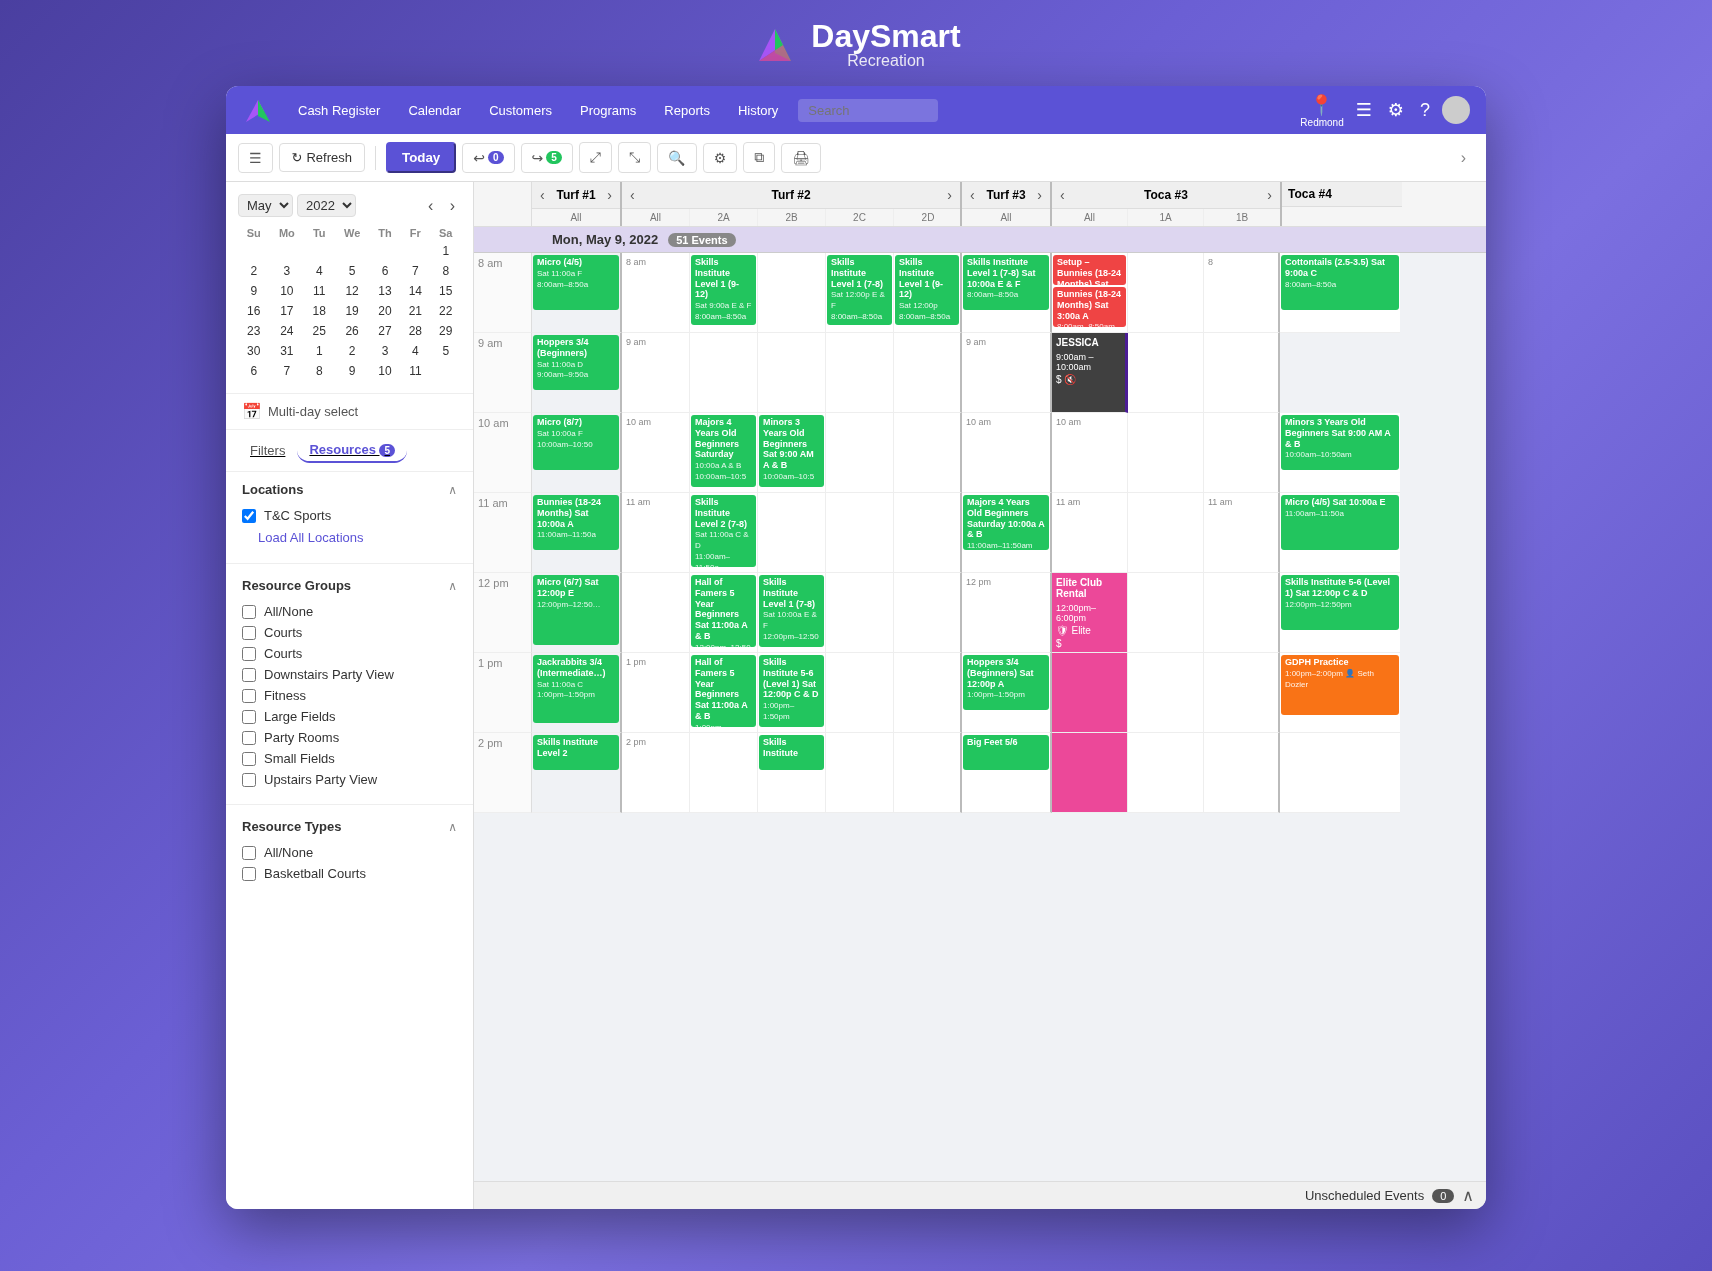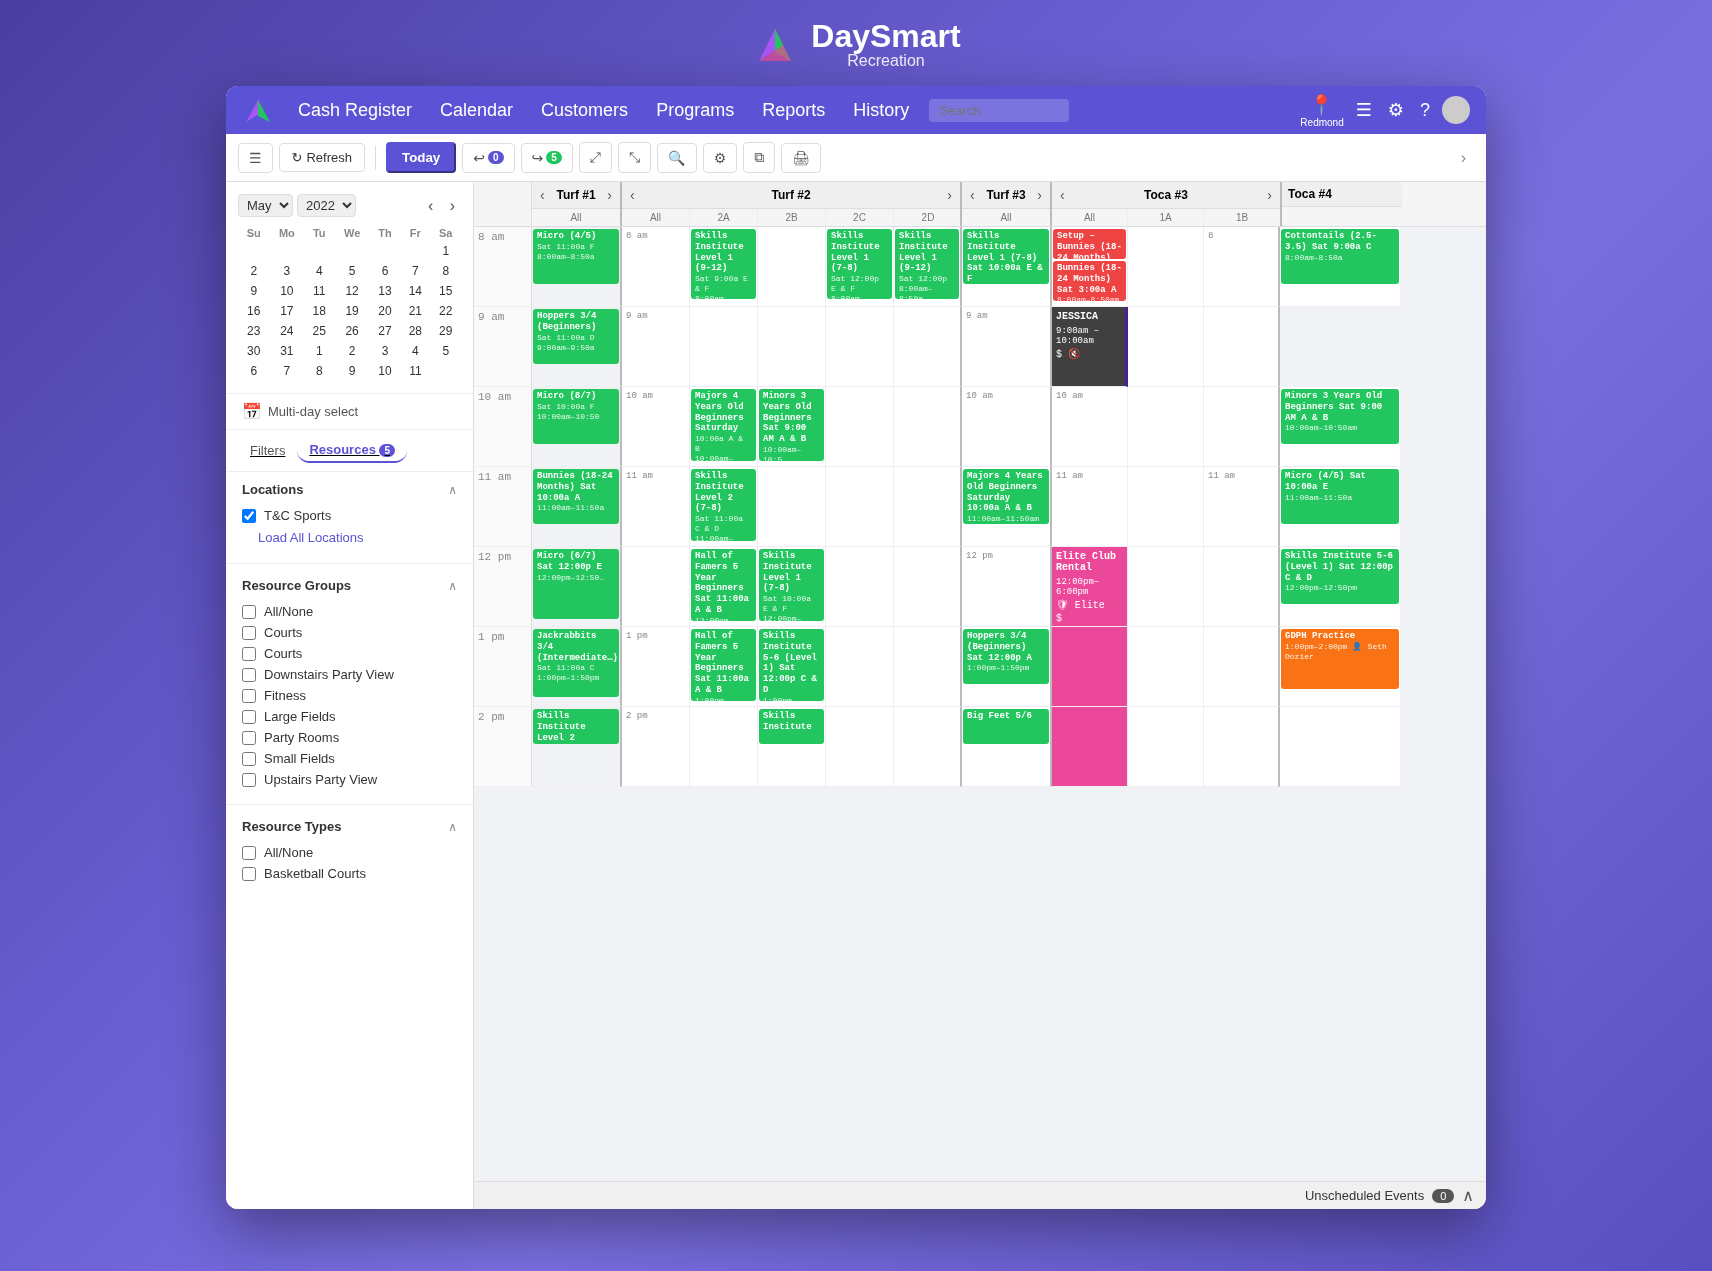--- a/index.html
+++ b/index.html
@@ -58,21 +58,21 @@
       height: 48px;
       gap: 4px;
     }
     .nav-logo-small {
       width: 32px;
       height: 32px;
       margin-right: 8px;
     }
     .nav-item {
       color: white;
-      font-size: 18px;
+      font-size: 13px;
       padding: 6px 12px;
       border-radius: 4px;
       cursor: pointer;
     }
     .nav-search {
       background: rgba(255,255,255,0.2);
       border: none;
       border-radius: 4px;
       color: white;
       padding: 4px 10px;
@@ -762,23 +762,28 @@
             <div class="rh-group" style="width:120px; border-right:none;">
               <div class="rh-top">
                 <span>Toca #4</span>
               </div>
               <div class="rh-subs">
                 <div class="rh-sub"></div>
               </div>
             </div>
           </div>
 
-        </div>
-
-        <div style="overflow-x:auto;font-family:Liberation Mono, monospace;">
+          <div class="date-header-row">
+            <span style="width:58px;min-width:58px;"></span>
+            <span>Mon, May 9, 2022</span>
+            <span class="events-badge">51 Events</span>
+          </div>
+        </div>
+
+        <div style="overflow-x:auto;">
 
           <div class="body-row">
             <div class="time-cell">8 am</div>
 
             <div style="width:90px;height:80px;border-right:2px solid #bbb;border-bottom:1px solid #eee;position:relative;">
               <div class="ev bg-green" style="top:2px;height:55px;">
                 <b>Micro (4/5)</b>
                 <span>Sat 11:00a F</span><br>
                 <span>8:00am–8:50a</span>
               </div>

